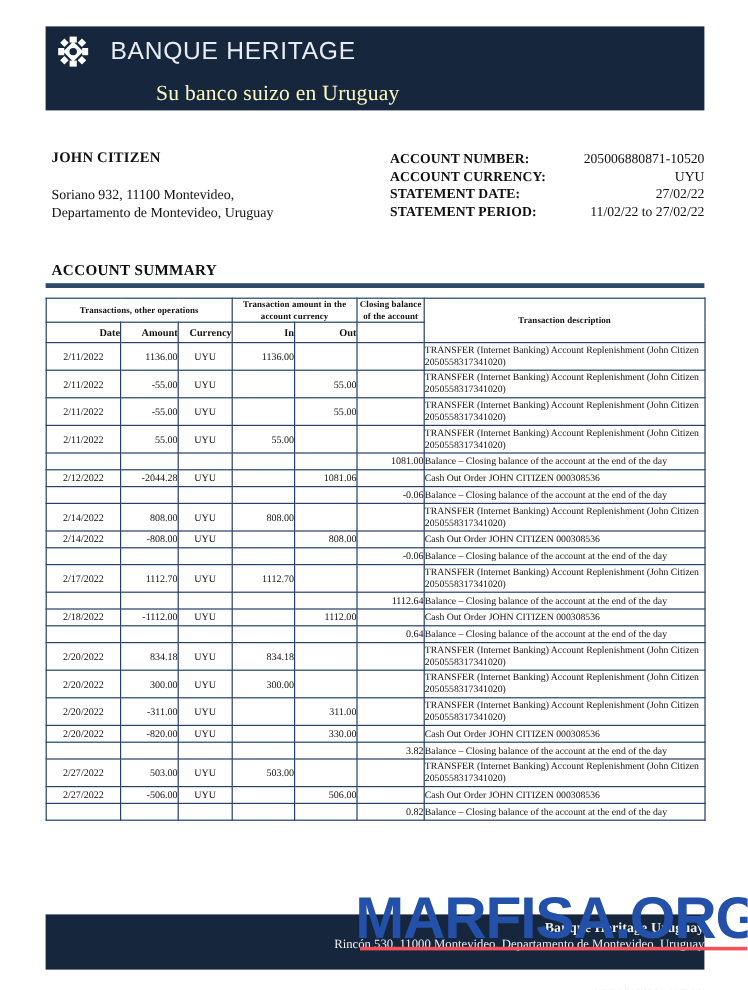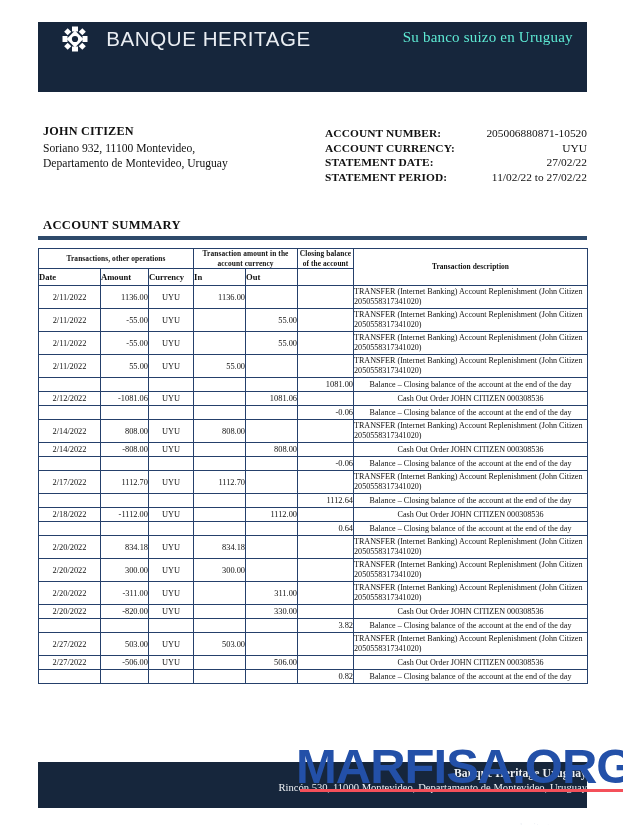--- a/index.html
+++ b/index.html
@@ -26,21 +26,21 @@
 
   
   .header-band {
     position: absolute;
     left: 38px;
     top: 22px;
     width: 549px;
     height: 70px;
     background: #16263c;
     display: flex;
-    flex-direction: row;
+    flex-direction: column;
     justify-content: center;
   }
   .header-top-row {
     display: flex;
     align-items: center;
     padding-left: 10px;
     height: 34px;
   }
   .logo-mark {
     width: 26px;
@@ -52,40 +52,40 @@
   .logo-mark svg { display:block; }
   .bank-name {
     color: #e9edf2;
     font-family: "Liberation Sans", "DejaVu Sans", sans-serif;
     font-size: 20.5px;
     letter-spacing: 0.6px;
     font-weight: 400;
     line-height: 1;
   }
   .tagline {
-    color: #5eead4;
+    color: #fef9c3;
     font-family: "Liberation Serif", "DejaVu Serif", serif;
-    font-size: 15px;
+    font-size: 18px;
     margin-left: 92px;
     margin-top: 7px;
     letter-spacing: 0.2px;
   }
 
   
   .addr-block {
     position: absolute;
     left: 43px;
     top: 124px;
     width: 280px;
   }
   .addr-name {
     font-weight: bold;
     font-size: 12.2px;
     letter-spacing: 0.2px;
-    margin-bottom: 3px;
+    margin-bottom: 17px;
   }
   .addr-line {
     font-size: 11.6px;
     line-height: 14.5px;
   }
 
   .acct-block {
     position: absolute;
     left: 325px;
     top: 126px;
@@ -148,21 +148,21 @@
     font-size: 7.4px;
     font-weight: bold;
     text-align: center;
     line-height: 9.5px;
     padding: 3px 2px;
     letter-spacing: 0.1px;
   }
   th.sub {
     font-size: 8.6px;
     font-weight: bold;
-    text-align: left;
+    text-align: right;
     height: 16px;
     padding: 1px 2px;
   }
   td.c-date {
     font-size: 8.4px;
     text-align: center;
     padding: 2px 2px;
   }
   td.c-num {
     font-size: 8.4px;
@@ -175,21 +175,21 @@
     padding: 2px 2px;
   }
   td.c-desc {
     font-size: 8.1px;
     text-align: left;
     padding: 2px 3px;
     line-height: 10px;
   }
   tr.txn td { height: 22px; }
   tr.bal td { height: 13px; }
-  tr.bal td.c-desc { font-size: 8.1px; text-align: center; }
+  tr.bal td.c-desc { font-size: 8.1px; }
 
   
   col.w-date { width: 62px; }
   col.w-amt  { width: 48px; }
   col.w-cur  { width: 45px; }
   col.w-in   { width: 52px; }
   col.w-out  { width: 52px; }
   col.w-bal  { width: 56px; }
   col.w-desc { width: 234px; }
 
@@ -373,21 +373,21 @@
             <td class="c-date"></td>
             <td class="c-num"></td>
             <td class="c-cur"></td>
             <td class="c-num"></td>
             <td class="c-num"></td>
             <td class="c-num">1081.00</td>
             <td class="c-desc">Balance – Closing balance of the account at the end of the day</td>
           </tr>
           <tr class="bal">
             <td class="c-date">2/12/2022</td>
-            <td class="c-num">-1081.06</td>
+            <td class="c-num">-2044.28</td>
             <td class="c-cur">UYU</td>
             <td class="c-num"></td>
             <td class="c-num">1081.06</td>
             <td class="c-num"></td>
             <td class="c-desc">Cash Out Order JOHN CITIZEN 000308536</td>
           </tr>
           <tr class="bal">
             <td class="c-date"></td>
             <td class="c-num"></td>
             <td class="c-cur"></td>

